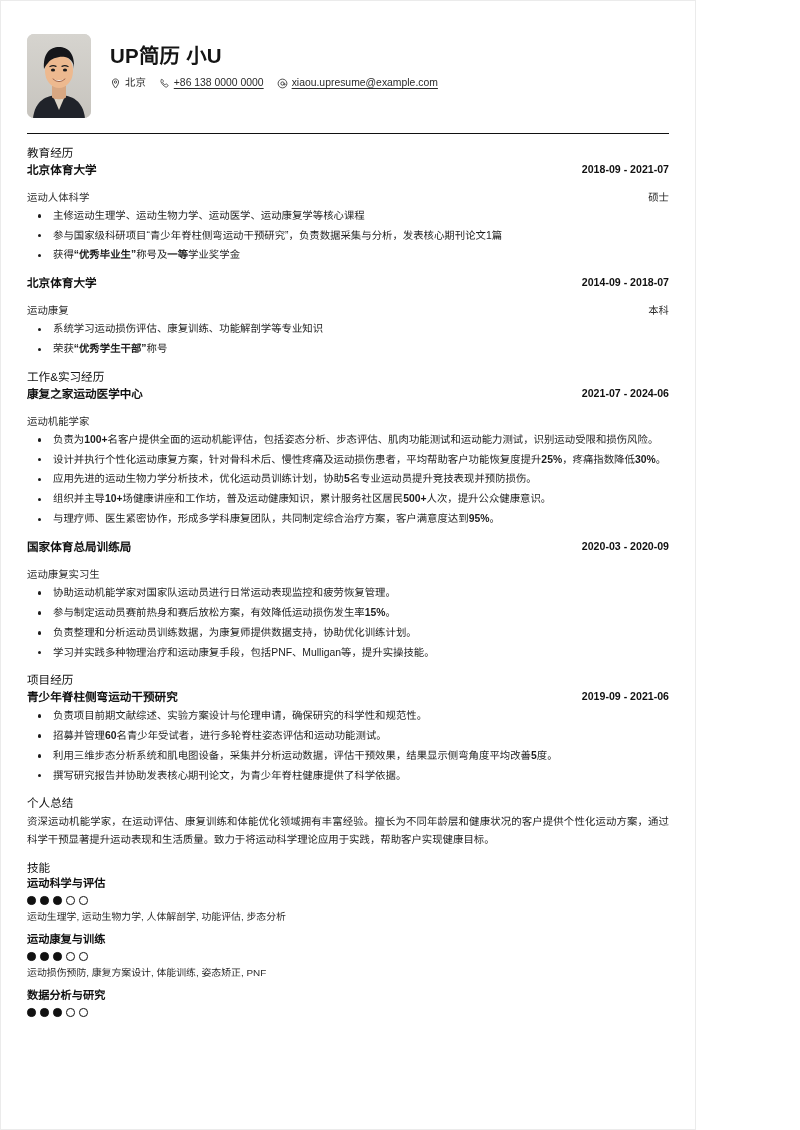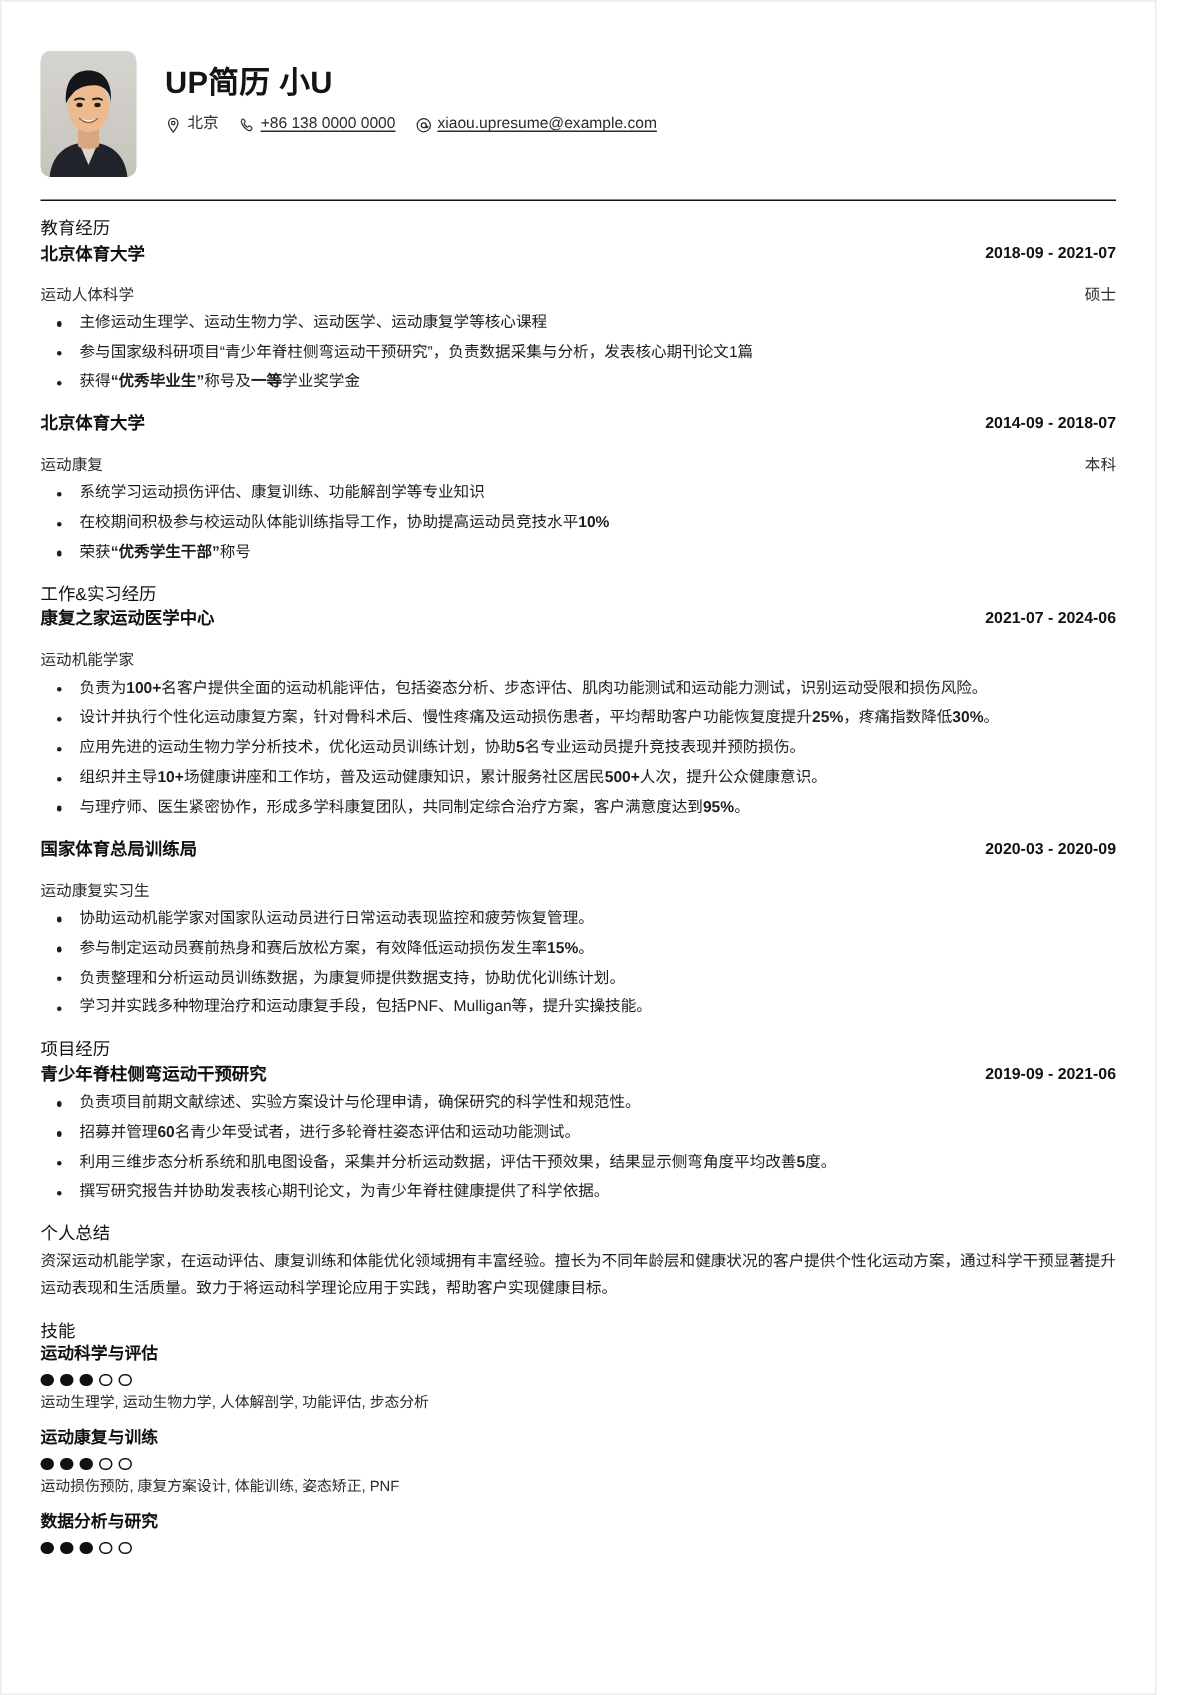--- a/index.html
+++ b/index.html
@@ -11,21 +11,21 @@
   }
   body {
     width: 800px;
     height: 1130px;
     overflow: hidden;
     font-family: "Liberation Sans", "DejaVu Sans", sans-serif;
     color: #1a1a1a;
   }
   .page {
     position: relative;
-    width: 771px;
+    width: 696px;
     height: 1130px;
     background: #ffffff;
     border: 1px solid #ebebeb;
     padding: 0 26px;
   }
 
   
   .header {
     display: flex;
     align-items: flex-start;
@@ -305,21 +305,20 @@
           <div class="entry-head">
             <div class="entry-org">北京体育大学</div>
             <div class="entry-date">2014-09 - 2018-07</div>
           </div>
           <div class="entry-sub">
             <div class="entry-role">运动康复</div>
             <div class="entry-degree">本科</div>
           </div>
           <ul class="bullets">
             <li>系统学习运动损伤评估、康复训练、功能解剖学等专业知识</li>
-            <li>在校期间积极参与校运动队体能训练指导工作，协助提高运动员竞技水平<b>10%</b></li>
             <li>荣获<b>“优秀学生干部”</b>称号</li>
           </ul>
         </div>
       </div>
   </div>
 
   <div class="section">
     <div class="section-title">工作&amp;实习经历</div>
     <div>
         <div class="entry">

